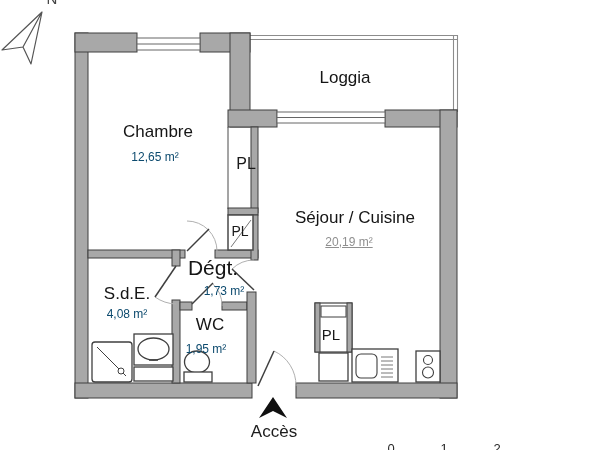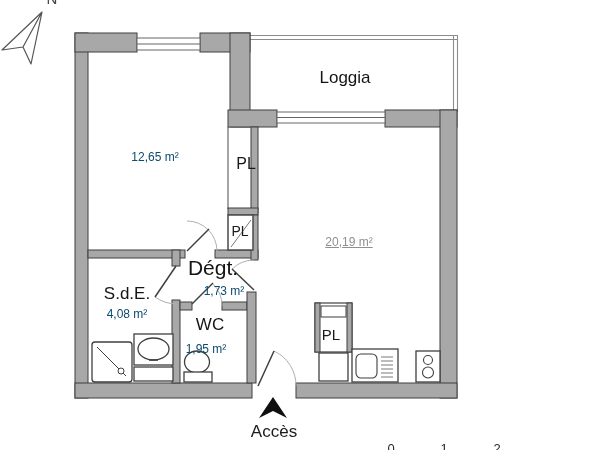--- a/index.html
+++ b/index.html
@@ -127,22 +127,24 @@
       <circle cx="428" cy="372.5" r="5.5" stroke-width="1.1"></circle>
     </g>
 
     <path d="M273 397 L259 418 L273 411 L287 418 Z" fill="#101010"></path>
   </svg>
 
   <div class="lbl" style="left:52px;top:-2px;font-size:15px;color:#444;">N</div>
 
   <div class="lbl room-name" style="left:345px;top:77px;">Loggia</div>
 
+  <div class="lbl room-name" style="left:158px;top:131px;">Chambre</div>
   <div class="lbl room-area" style="left:155px;top:157px;">12,65 m²</div>
 
+  <div class="lbl room-name" style="left:355px;top:217px;">Séjour / Cuisine</div>
   <div class="lbl room-area area-muted" style="left:349px;top:242px;text-decoration:underline;">20,19 m²</div>
 
   <div class="lbl room-name" style="left:127px;top:293px;">S.d.E.</div>
   <div class="lbl room-area" style="left:127px;top:314px;">4,08 m²</div>
 
   <div class="lbl room-name" style="left:213px;top:267px;font-size:21px;">Dégt.</div>
   <div class="lbl room-area" style="left:224px;top:291px;">1,73 m²</div>
 
   <div class="lbl room-name" style="left:210px;top:324px;">WC</div>
   <div class="lbl room-area" style="left:206px;top:349px;">1,95 m²</div>

